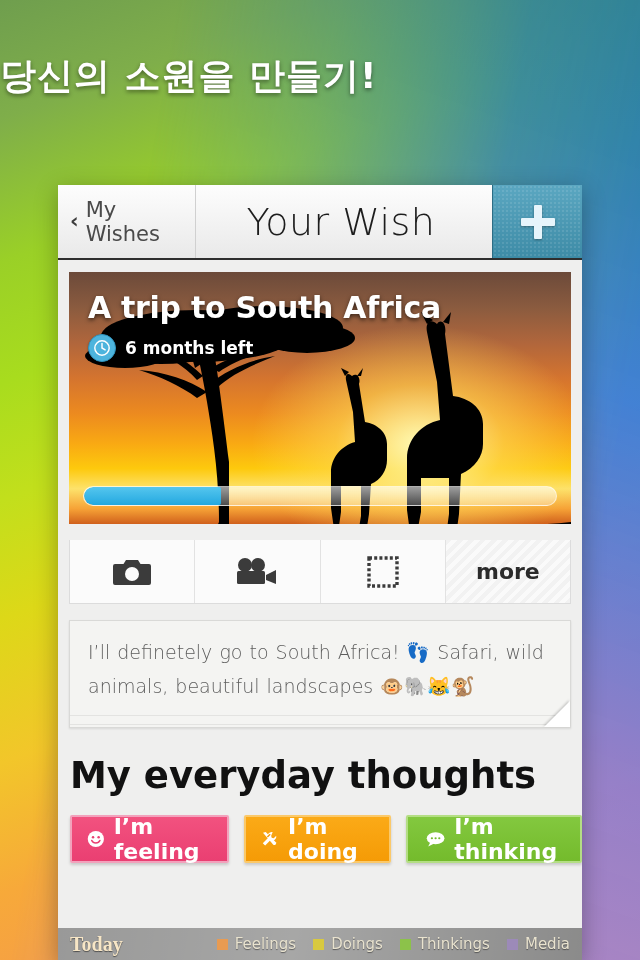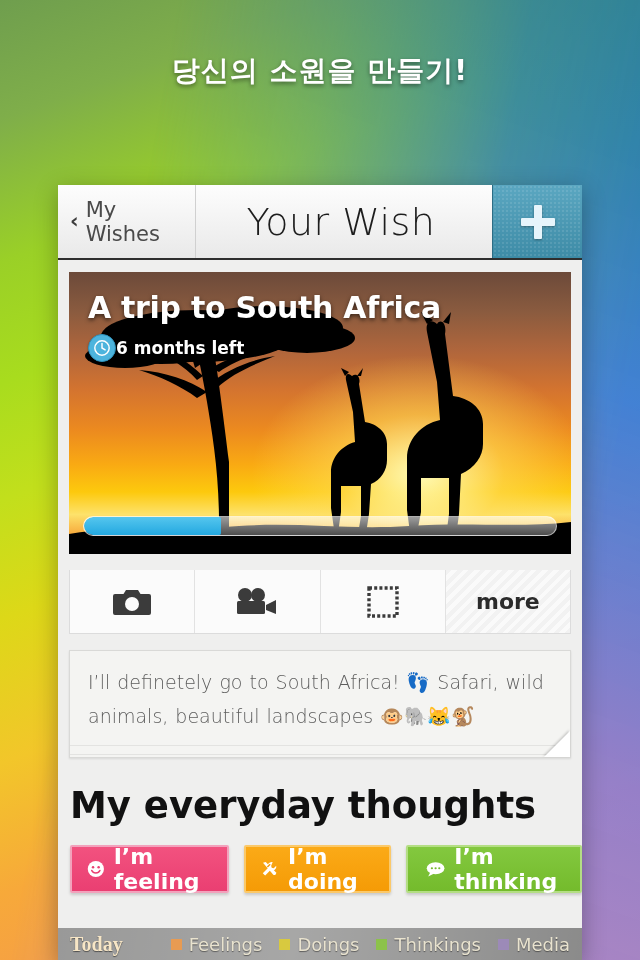--- a/index.html
+++ b/index.html
@@ -45,23 +45,22 @@
     -webkit-mask-image: linear-gradient(100deg, rgba(0,0,0,0) 22%, rgba(0,0,0,0.35) 42%, rgba(0,0,0,0.85) 66%, rgba(0,0,0,1) 86%);
             mask-image: linear-gradient(100deg, rgba(0,0,0,0) 22%, rgba(0,0,0,0.35) 42%, rgba(0,0,0,0.85) 66%, rgba(0,0,0,1) 86%);
   }
 
   
   .headline {
     position: absolute;
     top: 52px;
     left: 0;
     width: 640px;
-    text-align: center;
     color: #ffffff;
-    font-size: 28px;
+    font-size: 36px;
     font-weight: bold;
     letter-spacing: 1px;
     text-shadow: 0 2px 4px rgba(0,0,0,0.45);
     font-family: "DejaVu Sans", "Liberation Sans", sans-serif;
   }
 
   
   .device {
     position: absolute;
     left: 58px;
@@ -121,21 +120,21 @@
     content: ""; position: absolute; background: #e6f4fb; border-radius: 1px;
   }
   .plus-glyph:before { left: 13px; top: 0; width: 8px; height: 34px; }
   .plus-glyph:after  { top: 13px; left: 0; height: 8px; width: 34px; }
 
   
   .hero-wrap { padding: 12px 11px 0 11px; }
   .hero {
     position: relative;
     width: 502px;
-    height: 282px;
+    height: 252px;
     overflow: hidden;
     background: #120a06;
   }
   .sky {
     position: absolute; inset: 0;
     background: linear-gradient(#6c4a3a 0%, #8a5b3f 14%, #b0663c 28%, #d4742f 42%, #ec8a1f 56%, #f9a913 68%, #fdc90d 78%, #fde26b 86%, #f6a236 94%, #d0601c 100%);
   }
   .sunglow {
     position: absolute; left: 36%; bottom: -40px; width: 340px; height: 240px;
     background: radial-gradient(ellipse at center, rgba(255,255,190,0.95) 0%, rgba(255,221,90,0.55) 35%, rgba(255,170,40,0) 70%);
@@ -144,21 +143,21 @@
 
   .hero-title {
     position: absolute; left: 19px; top: 18px;
     color: #fff; font-size: 30px; font-weight: bold;
     font-family: "DejaVu Sans", sans-serif;
     text-shadow: 0 2px 4px rgba(0,0,0,0.6);
     letter-spacing: -0.3px;
   }
   .hero-meta {
     position: absolute; left: 19px; top: 62px;
-    display: flex; align-items: center; 
+    display: flex; align-items: center; gap: 9px;
   }
   .clock-badge {
     width: 28px; height: 28px; border-radius: 50%;
     background: #4db4dd; border: 1px solid #2f93bd;
     display: flex; align-items: center; justify-content: center;
     box-shadow: 0 1px 2px rgba(0,0,0,0.4);
   }
   .hero-meta-text {
     color: #fff; font-size: 17px; font-weight: bold;
     font-family: "DejaVu Sans", sans-serif;
@@ -251,21 +250,21 @@
   }
   .legend-today {
     color: #f7e6c6; font-size: 20px; font-weight: bold;
     font-family: Liberation Serif, serif;
     text-shadow: 0 1px 1px rgba(0,0,0,0.5);
   }
   .legend-items { margin-left: auto; display: flex; align-items: center; gap: 17px; }
   .legend-item { display: flex; align-items: center; gap: 7px; }
   .legend-swatch { width: 11px; height: 11px; }
   .legend-label {
-    color: #e9e3cf; font-size: 18px;
+    color: #e9e3cf; font-size: 15px;
     font-family: "DejaVu Sans", sans-serif;
     text-shadow: 0 1px 1px rgba(0,0,0,0.45);
   }
 </style>
 </head>
 <body>
 
 <div id="app">
   <div id="bg-right"></div>
 

